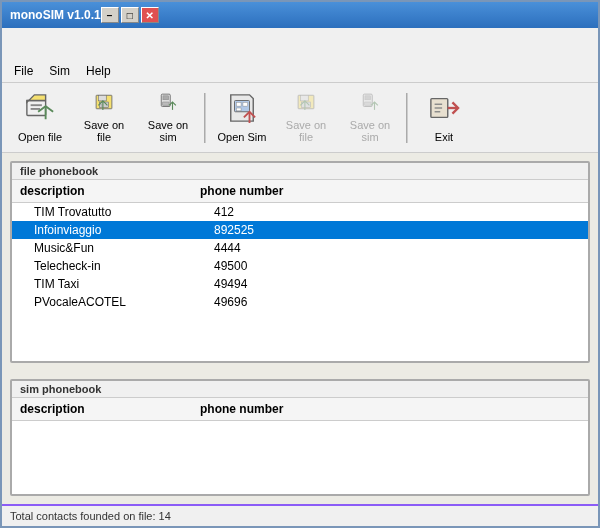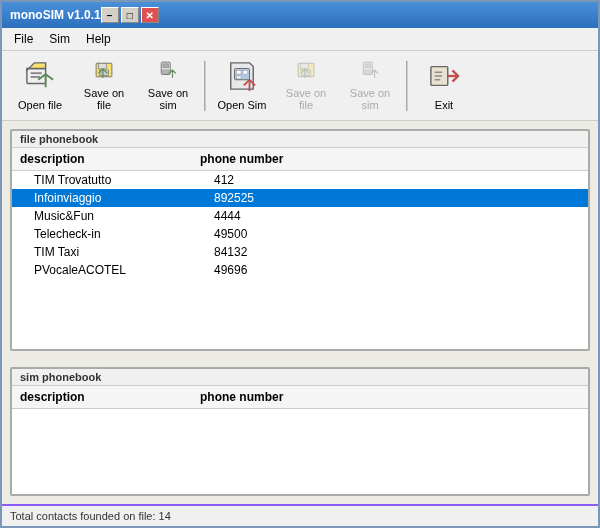--- a/index.html
+++ b/index.html
@@ -56,20 +56,21 @@
       background: #f0f0f0;
       display: flex;
       padding: 2px 4px;
       border-bottom: 1px solid #ccc;
       flex-shrink: 0;
     }
     .menu-item {
       padding: 2px 8px;
       cursor: pointer;
       font-size: 12px;
+      margin-top: 32px;
     }
     .toolbar {
       display: flex;
       align-items: center;
       padding: 4px 8px;
       background: #f0f0f0;
       border-bottom: 1px solid #ccc;
       gap: 4px;
       flex-shrink: 0;
       height: 70px;
@@ -294,21 +295,21 @@
           <div class="table-row">
             <span>Music&amp;Fun</span>
             <span>4444</span>
           </div>
           <div class="table-row">
             <span>Telecheck-in</span>
             <span>49500</span>
           </div>
           <div class="table-row">
             <span>TIM Taxi</span>
-            <span>84132</span>
+            <span>49494</span>
           </div>
           <div class="table-row">
             <span>PVocaleACOTEL</span>
             <span>49696</span>
           </div>
         </div>
     </div>
 
     <div class="panel sim-panel">
       <div class="panel-title">sim phonebook</div>

